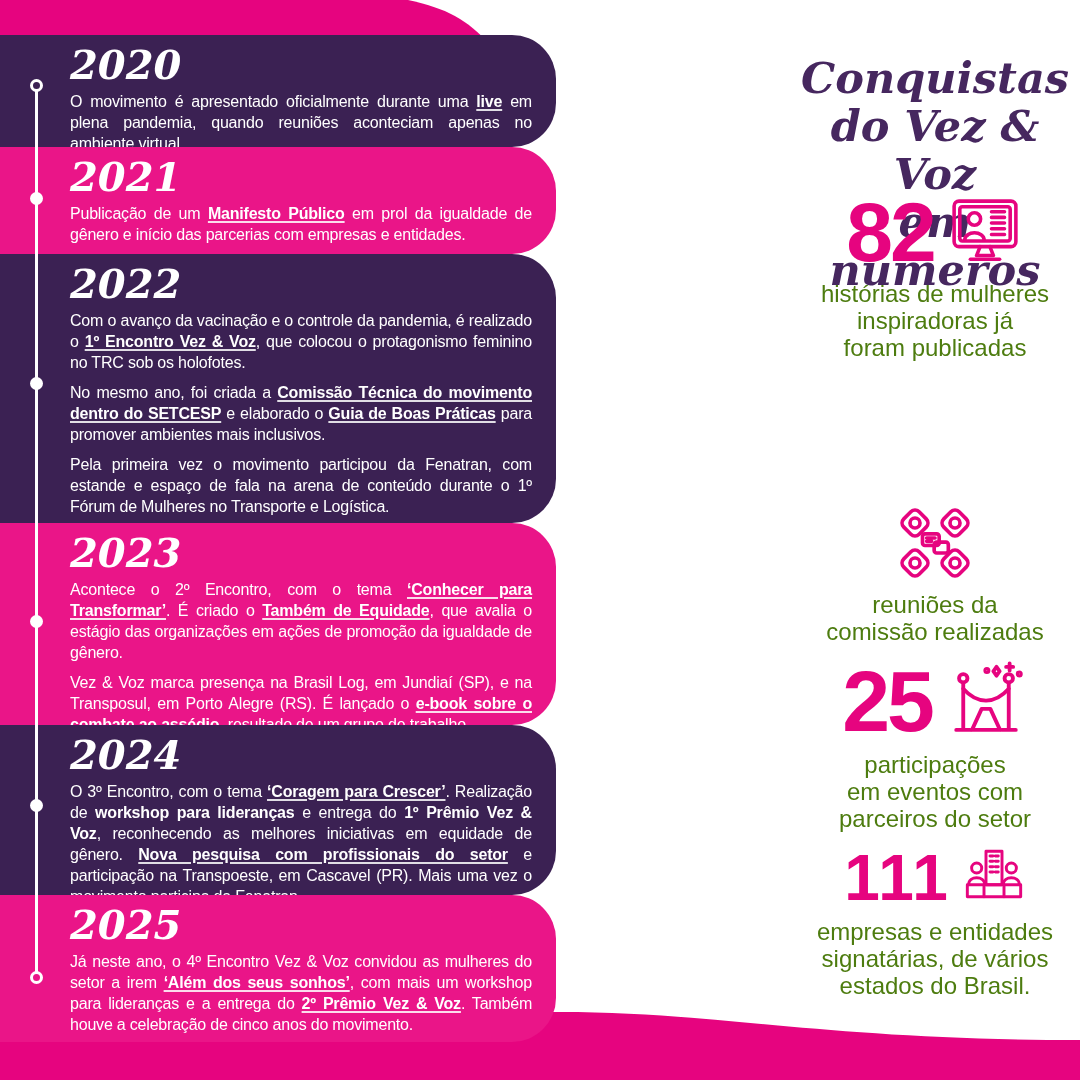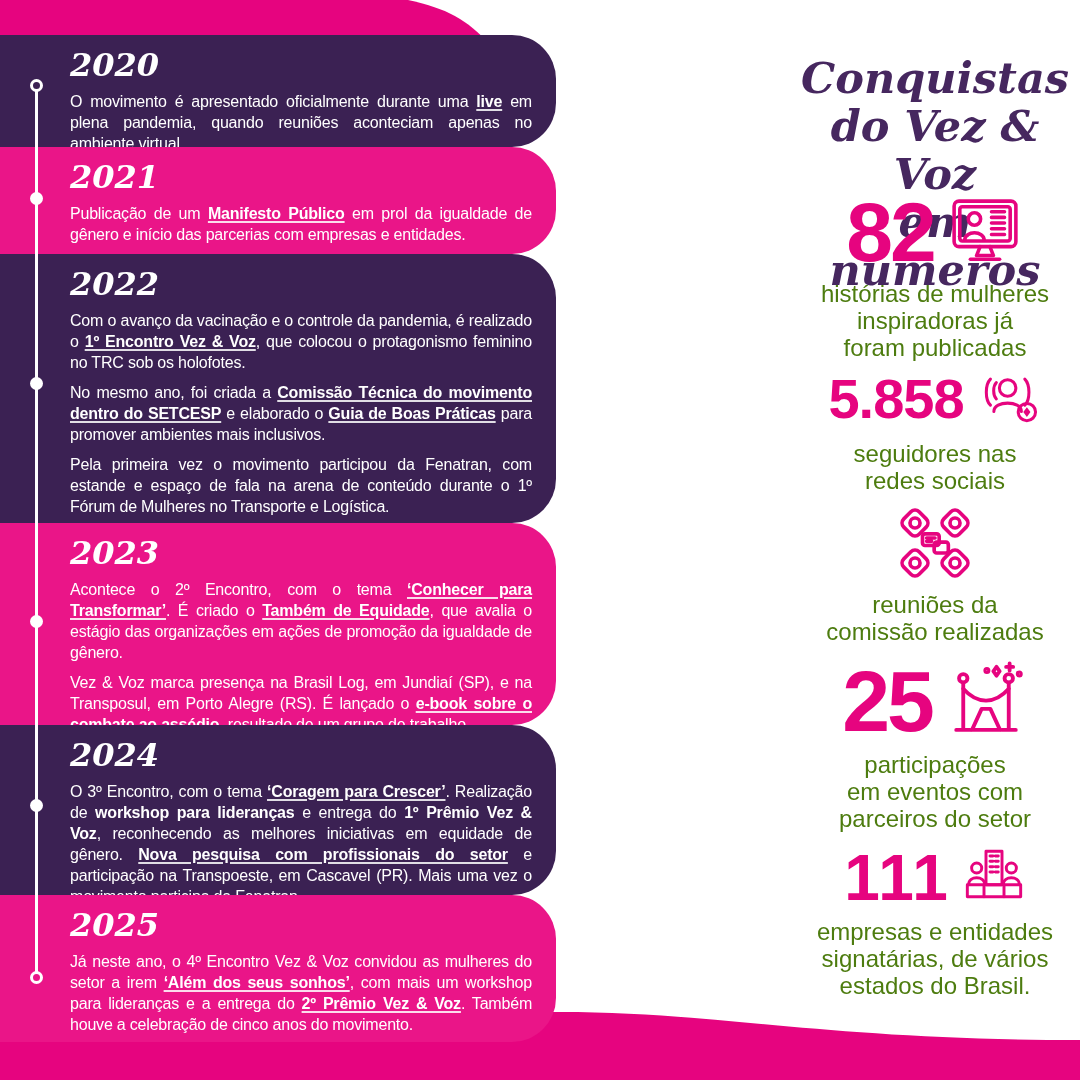--- a/index.html
+++ b/index.html
@@ -12,21 +12,21 @@
          border-radius:0 44px 44px 0;color:#fff;padding:8px 24px 6px 70px;overflow:hidden;z-index:2;}
   .tcard.purple{background:#3b2153;}
   .tcard.pink{background:#ea1588;}
   .c0{top:35px;height:112px;}
   .c1{top:147px;height:107px;}
   .c2{top:254px;height:269px;}
   .c3{top:523px;height:202px;}
   .c4{top:725px;height:170px;}
   .c5{top:895px;height:147px;}
   .year{font-family:"DejaVu Serif",serif;font-style:italic;font-weight:700;
-        font-size:32px;line-height:40px;margin:2px 0 6px;}
+        font-size:40px;line-height:40px;margin:2px 0 6px;}
   .card-text{margin:0 0 9px;font-size:16px;line-height:21px;letter-spacing:-0.2px;
              text-align:justify;hyphens:auto;}
   .seg-bold{font-weight:700;}
   .seg-underline{text-decoration:underline;text-decoration-thickness:1.5px;
                  text-underline-offset:2px;text-decoration-color:rgba(255,255,255,.85);}
 
   
   .tl-line{position:absolute;left:35px;top:90px;width:3px;height:884px;background:#fff;z-index:4;}
   .tl-dot{position:absolute;left:30px;width:13px;height:13px;border-radius:50%;background:#fff;z-index:5;}
   .tl-ring{position:absolute;left:30px;width:7px;height:7px;border-radius:50%;
@@ -132,38 +132,20 @@
         <path d="M15 40.8h18"></path>
       </svg>
     </div>
     <div class="stat-label">
         <div>histórias de mulheres</div>
         <div>inspiradoras já</div>
         <div>foram publicadas</div>
       </div>
   </div>
 
-  <div class="stat st1">
-    <div class="stat-row">
-      <div class="stat-value">5.858</div>
-      <svg class="icon-svg" width="66" height="66" viewBox="0 0 48 48">
-        <circle cx="23" cy="16" r="6"></circle>
-        <path d="M13 33c0-8 20-8 20 0"></path>
-        <path d="M10.5 9.5c-4 4-4 15 0 19"></path>
-        <path d="M14.8 12c-2.6 2.8-2.6 9.2 0 12"></path>
-        <path d="M35.5 9.5c4 4 4 15 0 19"></path>
-        <circle cx="37" cy="33.5" r="6.3"></circle>
-        <path class="icon-fill" d="M37 30l2.6 3.5L37 37l-2.6-3.5z"></path>
-      </svg>
-    </div>
-    <div class="stat-label">
-        <div>seguidores nas</div>
-        <div>redes sociais</div>
-      </div>
-  </div>
 
   <div class="stat st2">
     <div class="stat-row">
       <svg class="icon-svg" width="80" height="80" viewBox="0 0 48 48">
         <g transform="rotate(45 12 12)">
             <rect x="5.5" y="5.5" width="13" height="13" rx="3.5"></rect>
           </g>
         <g transform="rotate(45 36 12)">
             <rect x="29.5" y="5.5" width="13" height="13" rx="3.5"></rect>
           </g>

